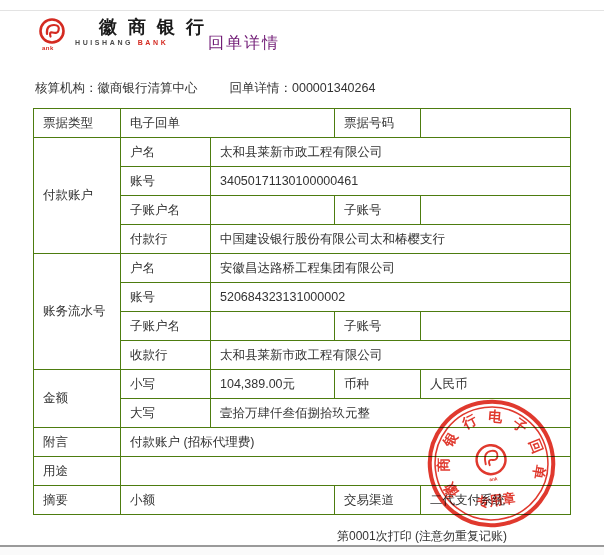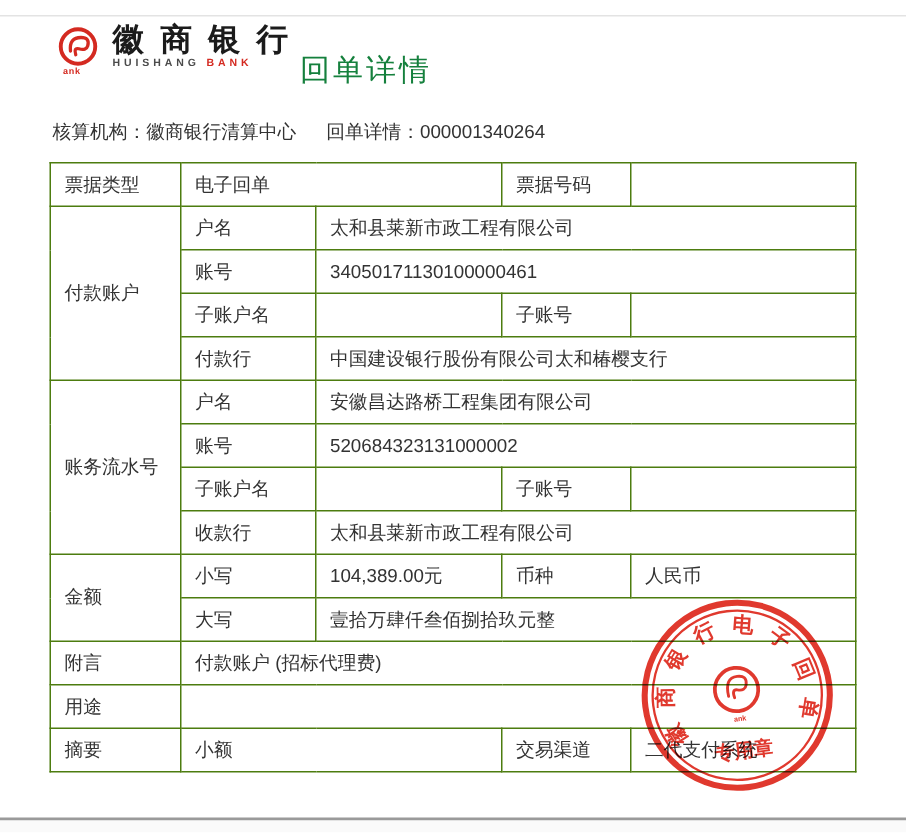--- a/index.html
+++ b/index.html
@@ -7,30 +7,30 @@
     font-family:"Liberation Sans","DejaVu Sans",sans-serif; }
   .page { position:relative; width:604px; height:555px; background:#fff; }
 
   .topline { position:absolute; top:10px; left:0; width:604px; height:1px; background:#e3e3e3; }
 
   
   .logo { position:absolute; left:35px; top:17px; display:flex; align-items:flex-start; }
   .logo-emblem { width:36px; height:38px; position:relative; }
   .logo-emblem .ank { position:absolute; left:7px; top:28px; font-size:6px; font-weight:bold; color:#d42a21; letter-spacing:.5px; }
   .logo-text { margin-left:4px; }
-  .logo-cn { font-size:21px; font-weight:bold; color:#1b1b1b; letter-spacing:11px; line-height:20px; white-space:nowrap; }
+  .logo-cn { font-size:18px; font-weight:bold; color:#1b1b1b; letter-spacing:11px; line-height:20px; white-space:nowrap;margin-left:24px; }
   .logo-en { font-size:7px; font-weight:bold; letter-spacing:2.6px; margin-top:2px; white-space:nowrap; }
   .logo-en .dark { color:#4b4b4b; }
   .logo-en .red { color:#d42a21; }
 
   .doc-title { position:absolute; top:33px; left:0; width:488px; text-align:center;
-    font-size:20px; font-weight:500; color:#15803d; letter-spacing:2px; }
+    font-size:16px; font-weight:500; color:#701a75; letter-spacing:2px; }
 
   
-  .meta { position:absolute; left:35px; top:80px; display:flex; gap:20px;
+  .meta { position:absolute; left:35px; top:80px; display:flex; gap:32px;
     font-size:12.5px; color:#333; white-space:nowrap; }
   .meta b { font-weight:normal; }
 
   
   table.receipt { position:absolute; left:33px; top:108px; width:537px;
     border-collapse:collapse; table-layout:fixed; font-size:12.5px; color:#333; }
   table.receipt td { border:1px solid #4d7c0f; height:29px; padding:2px 4px 2px 9px;
     vertical-align:middle; overflow:hidden; white-space:nowrap; }
 
   
@@ -166,16 +166,17 @@
           <textPath href="#arcPath" startOffset="2" textLength="188" lengthAdjust="spacing">徽商银行电子回单</textPath>
         </text>
         <circle cx="70" cy="66" r="15" fill="none" stroke="#de2a1e" stroke-width="2.6"></circle>
         <path d="M64 70 Q62.5 57 71.5 57 Q78.5 57 77 63.5 Q75.8 68 70.5 66.3 Q66.5 65.3 68 71.5" fill="none" stroke="#de2a1e" stroke-width="2" stroke-linecap="round"></path>
         <text x="70" y="88" text-anchor="middle" font-size="5" font-weight="bold" fill="#de2a1e">ank</text>
         <text x="70" y="113" text-anchor="middle" font-size="13.5" font-weight="bold" fill="#de2a1e" font-family="'Liberation Sans','DejaVu Sans',sans-serif">专用章</text>
       </g>
     </svg>
   </div>
 
+  <div class="print-note">第0001次打印 (注意勿重复记账)</div>
   <div class="bottomline"></div>
   <div class="belowline"></div>
 
 </div>
 
 </body></html>

